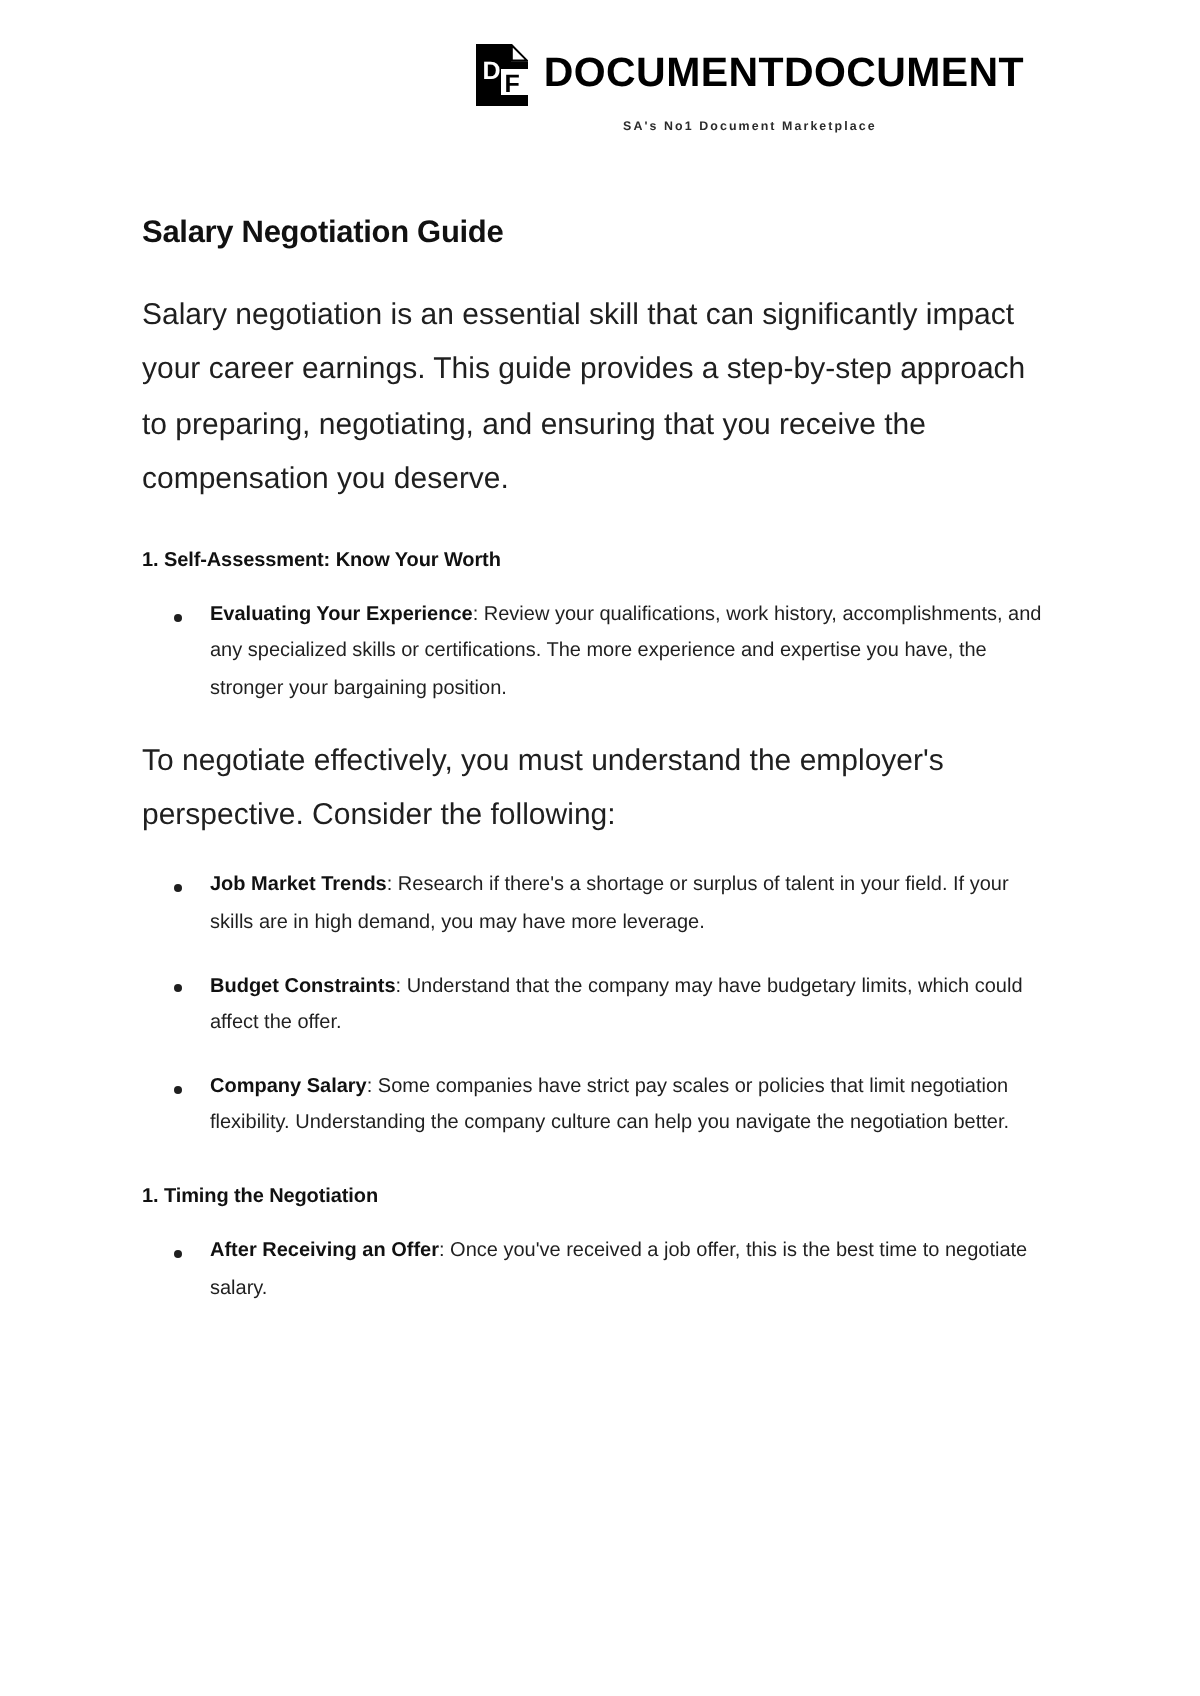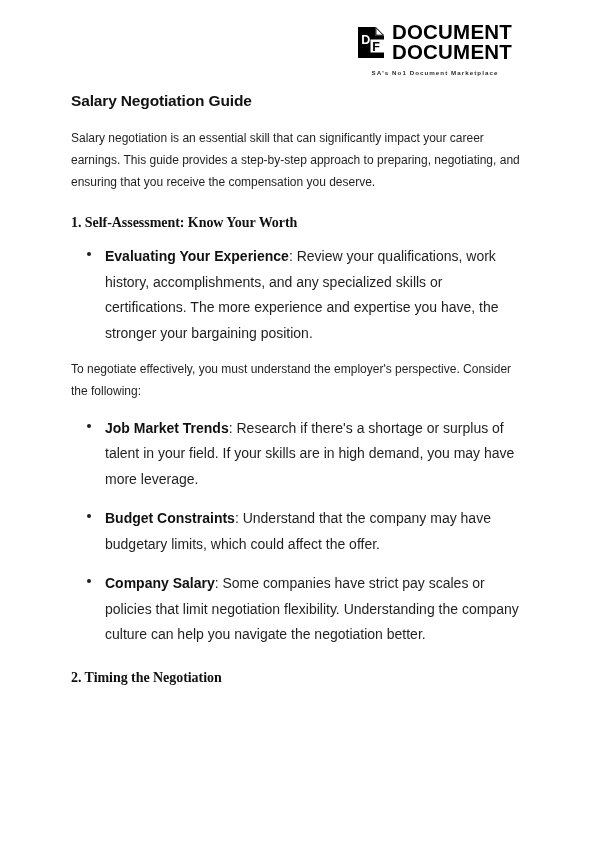--- a/index.html
+++ b/index.html
@@ -39,21 +39,20 @@
     gap: 8px;
   }
   .brand-mark {
     width: 26px;
     height: 31px;
     flex: 0 0 auto;
     display: block;
   }
   .brand-words {
     display: flex;
-    flex-direction: column;
     line-height: 0.98;
   }
   .brand-words span {
     font-family: "Liberation Sans", sans-serif;
     font-weight: bold;
     font-size: 20.5px;
     letter-spacing: 0.2px;
     color: #000000;
   }
   .brand-tagline {
@@ -67,55 +66,54 @@
 
   
   .doc {
     position: absolute;
     left: 71px;
     top: 92px;
     width: 457px;
   }
 
   h1.doc-title {
-    margin: 0 0 18px 0;
+    margin: 16px 0 18px 0;
     font-size: 15.5px;
     font-weight: bold;
     letter-spacing: -0.15px;
     color: #111111;
   }
 
   h2.section-heading {
     margin: 22px 0 0 0;
-    font-size: 14px;
+    font-size: 10px;
     font-weight: bold;
     letter-spacing: -0.05px;
     color: #111111;
-    font-family: Liberation Serif, serif;
   }
 
   p.para {
     margin: 13px 0 0 0;
-    font-size: 12px;
+    font-size: 15px;
     line-height: 1.82;
     color: #1f1f1f;
   }
   p.intro {
     margin-top: 0;
   }
 
   ul.bullets {
     margin: 13px 0 0 0;
     padding: 0 0 0 34px;
     list-style: none;
   }
   ul.bullets > li {
     position: relative;
     margin: 0 0 14px 0;
-    font-size: 14px;
+    font-size: 10px;
     line-height: 1.82;
     color: #1f1f1f;
   }
   ul.bullets > li:last-child {
     margin-bottom: 0;
   }
   ul.bullets > li .dot {
     position: absolute;
     left: -18px;
     top: 7.5px;
@@ -169,16 +167,22 @@
         <span class="dot"></span><span class="lead">Job Market Trends</span><span>: Research if there's a shortage or surplus of talent in your field. If your skills are in high demand, you may have more leverage.</span>
       </li>
       <li>
         <span class="dot"></span><span class="lead">Budget Constraints</span><span>: Understand that the company may have budgetary limits, which could affect the offer.</span>
       </li>
       <li>
         <span class="dot"></span><span class="lead">Company Salary</span><span>: Some companies have strict pay scales or policies that limit negotiation flexibility. Understanding the company culture can help you navigate the negotiation better.</span>
       </li>
     </ul>
 
-    <h2 class="section-heading">2. Timing the Negotiation</h2>
+    <h2 class="section-heading">1. Timing the Negotiation</h2>
+    <ul class="bullets">
+      <li>
+        <span class="dot"></span><span class="lead">After Receiving an Offer</span><span>: Once you've received a job offer, this is the best time to negotiate salary.</span>
+      </li>
+
+    </ul>
   </div>
 
 </div>
 
 </body></html>

